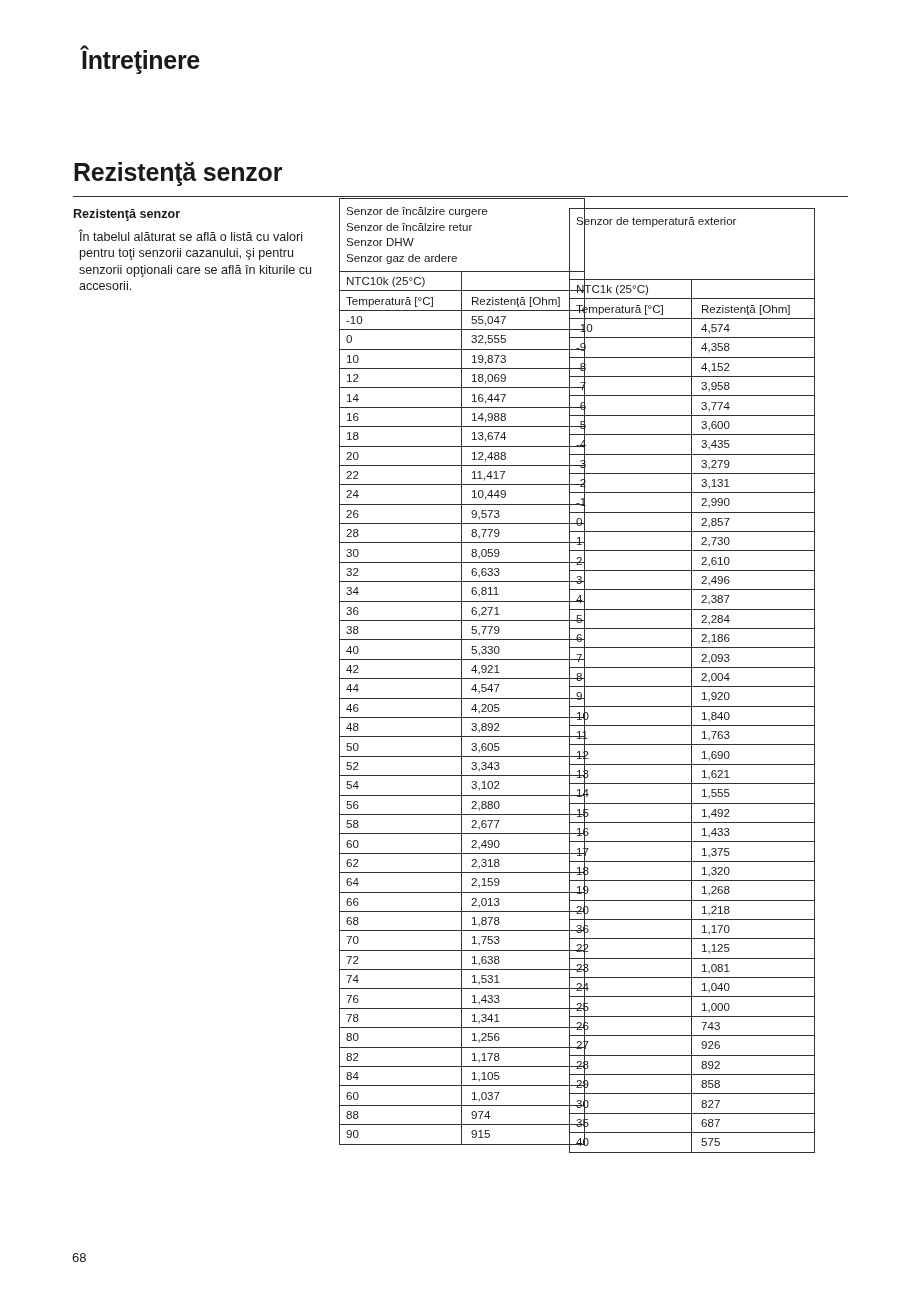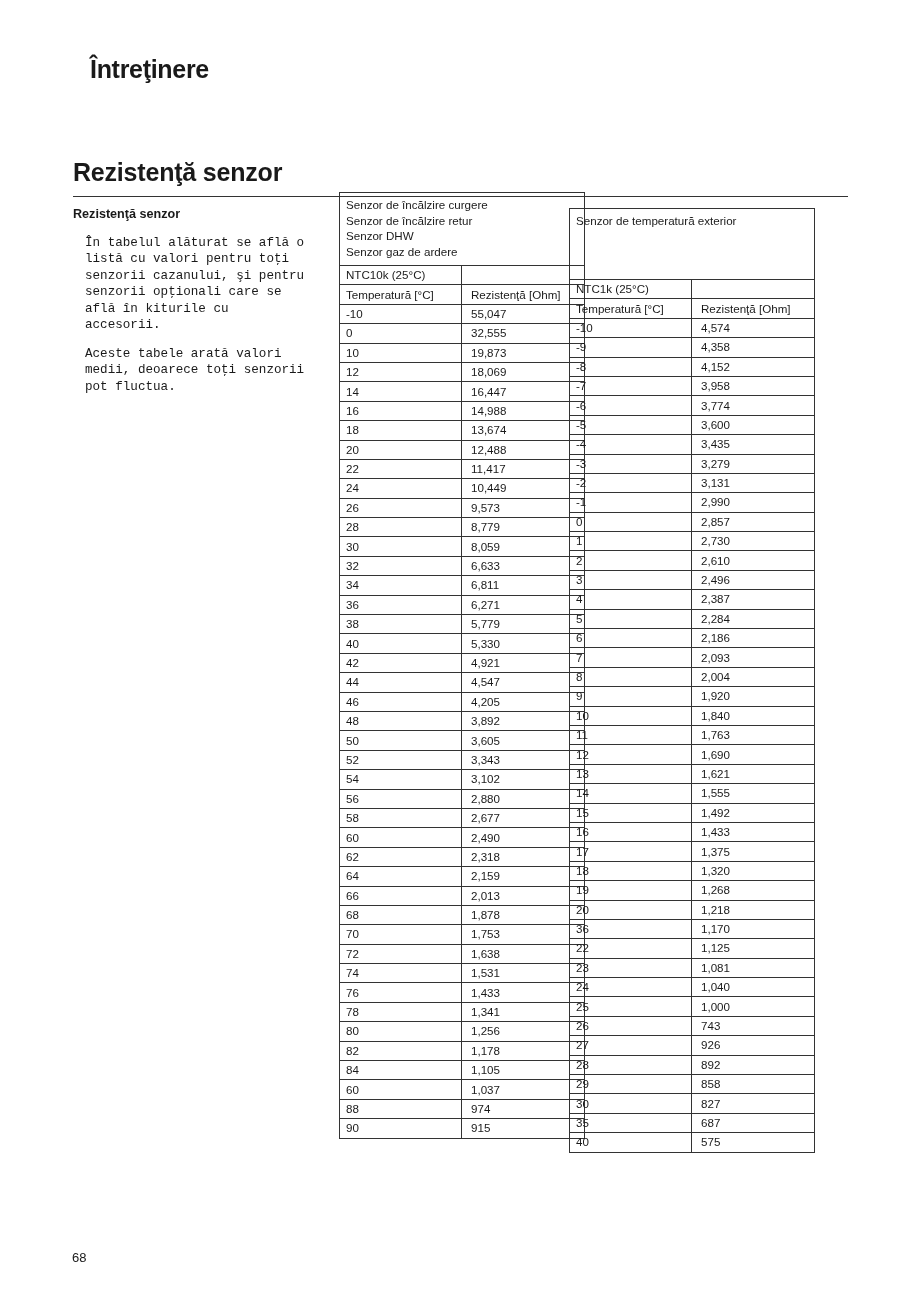--- a/index.html
+++ b/index.html
@@ -2,71 +2,70 @@
 <html><head>
 <meta charset="utf-8">
 <style>
   html, body { margin: 0; padding: 0; background: #ffffff; }
   body {
     width: 920px; height: 1301px; position: relative; overflow: hidden;
     font-family: "Liberation Sans", sans-serif; color: #1a1a1a;
   }
   .chapter-title {
     position: absolute; left: 73px; top: 38px;
-    font-size: 25px; font-weight: bold; letter-spacing: -0.3px; margin: 17px;
+    font-size: 25px; font-weight: bold; letter-spacing: -0.3px; margin: 8px;
   }
   .section-title {
     position: absolute; left: 73px; top: 158px;
     font-size: 25px; font-weight: bold; letter-spacing: -0.2px; margin: 0;
   }
   .section-rule {
     position: absolute; left: 73px; top: 196px; width: 775px; height: 0;
     border-top: 1.3px solid #333;
   }
   .intro {
     position: absolute; left: 73px; top: 206px; width: 250px;
     font-size: 12.6px; line-height: 16.5px;
   }
   .intro .lead { font-weight: bold; display: block; }
-  .intro p { margin: 12px; font-family: Liberation Mono, monospace; }
+  .intro p { margin: 6px; }
   .intro .gap { height: 17px; }
 
   .sensor-table {
     position: absolute; border-collapse: collapse;
     font-size: 11.6px; line-height: 14px; table-layout: fixed;
   }
   .sensor-table td {
     border: 1.6px solid #333; padding: 0 0 0 6px; vertical-align: middle;
     height: 18.4px; white-space: nowrap;
   }
   .sensor-table td.v { padding-left: 9px; }
   .sensor-table .desc td {
     vertical-align: top; padding-top: 4px; height: 68px; line-height: 15.5px;
   }
-  .table-left { left: 339px; top: 192px; width: 245px; }
+  .table-left { left: 339px; top: 198px; width: 245px; }
   .table-right { left: 569px; top: 208px; width: 245px; }
   .table-right .desc td { height: 66px; }
   col.c1 { width: 122px; }
   col.c2 { width: 123px; }
 
   .page-number {
     position: absolute; left: 72px; top: 1250px; font-size: 13px;
   }
 </style>
 </head>
 <body>
 
 <h1 class="chapter-title">Întreţinere</h1>
 <h2 class="section-title">Rezistenţă senzor</h2>
 <div class="section-rule"></div>
 
 <div class="intro">
   <span class="lead">Rezistenţă senzor</span>
   <p>În tabelul alăturat se află o listă cu valori pentru toţi senzorii cazanului, şi pentru senzorii opţionali care se află în kiturile cu accesorii.</p>
-  <p>Aceste tabele arată valori medii, deoarece toţi senzorii pot fluctua.</p>
   <div class="gap"></div>
 </div>
 
 <table class="sensor-table table-left">
   <colgroup>
       <col class="c1">
       <col class="c2">
     </colgroup>
   <tbody>
       <tr class="desc">

